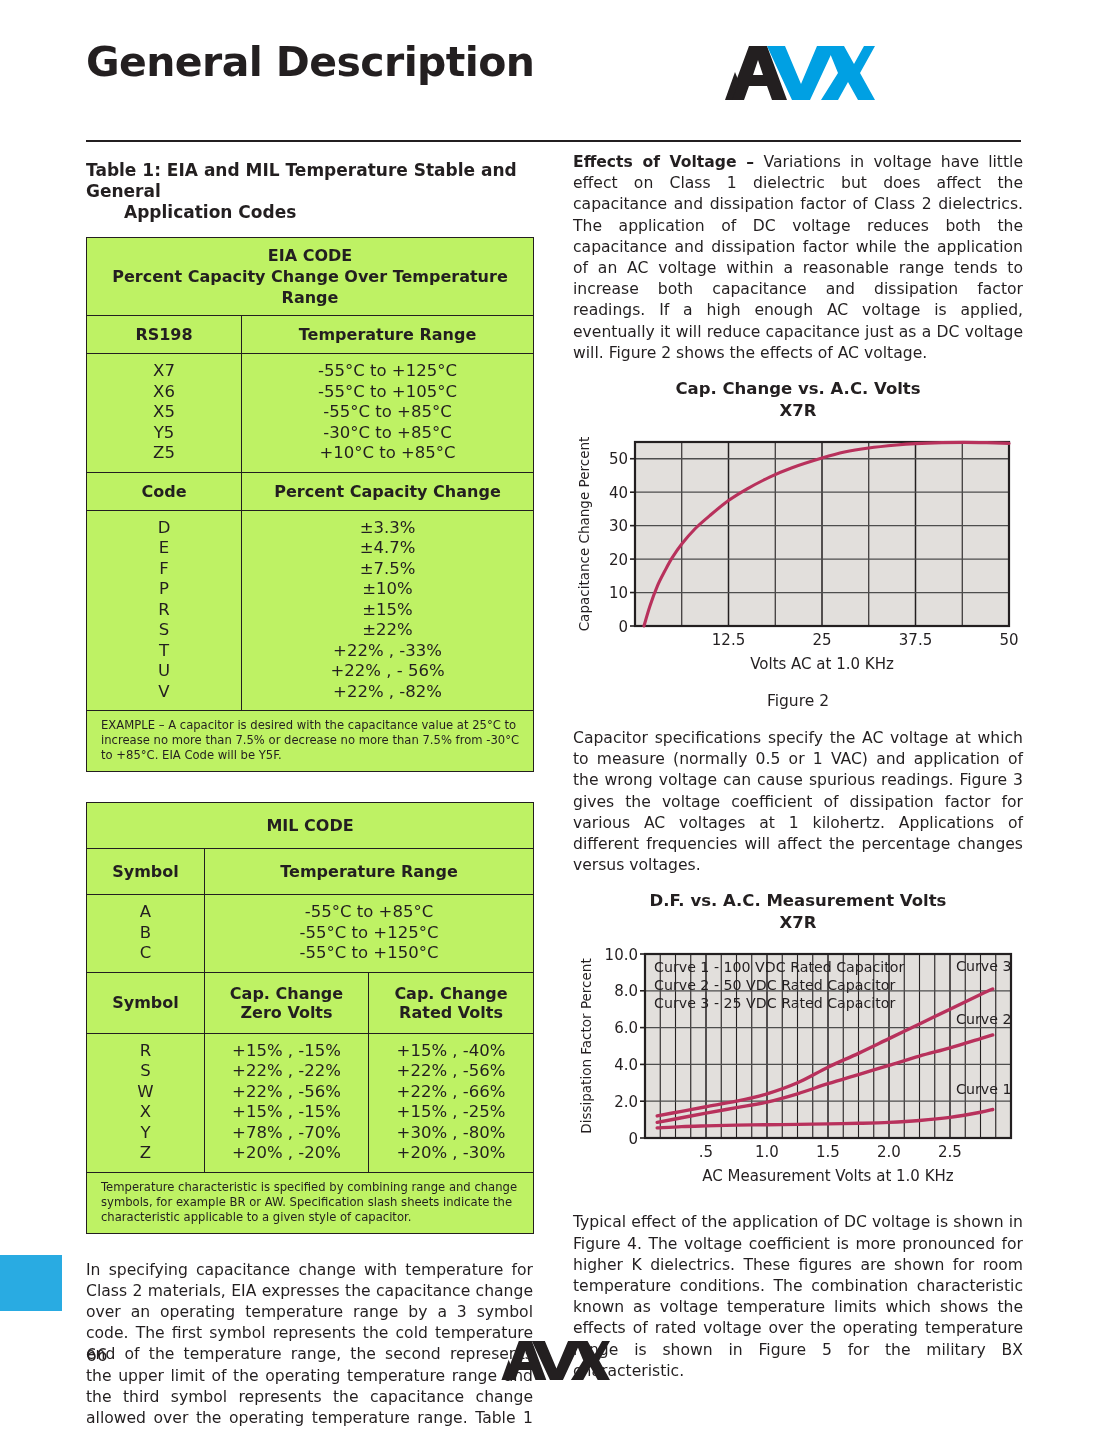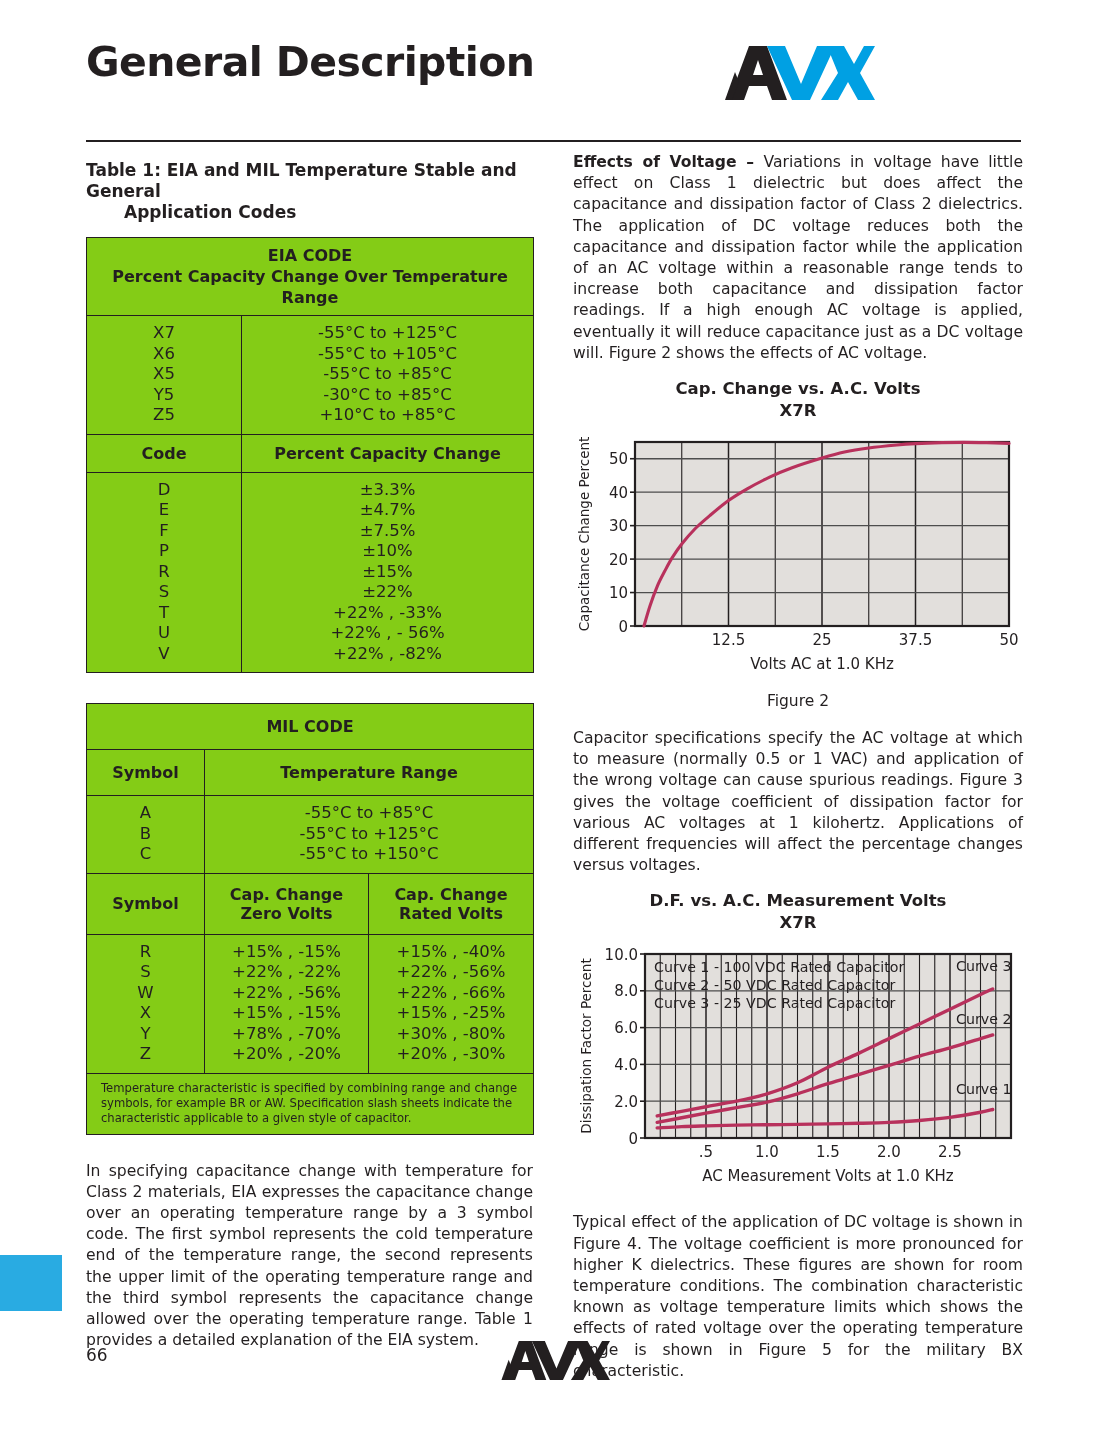--- a/index.html
+++ b/index.html
@@ -47,21 +47,21 @@
   .table-caption {
     font-weight: bold; font-size: 17px; line-height: 21px;
     margin: 0 0 14px 0;
   }
   .table-caption .indent { display:block; padding-left: 38px; }
 
   
   table.dt {
     border-collapse: collapse;
     width: 447px;
-    background: #84cc16;
+    background: #bef264;
     table-layout: fixed;
   }
   table.dt td, table.dt th {
     border: 1.6px solid #231f20;
     padding: 0;
     text-align: center;
     vertical-align: middle;
   }
   .t-title {
     font-weight: bold; font-size: 16px; line-height: 21px;
@@ -138,20 +138,24 @@
       <colgroup>
           <col style="width:155px">
           <col style="width:292px">
         </colgroup>
       <tbody>
         <tr>
           <td class="t-title" colspan="2">
             <div>EIA CODE</div>
             <div>Percent Capacity Change Over Temperature Range</div>
           </td>
+        </tr>
+        <tr>
+          <td class="t-head">RS198</td>
+          <td class="t-head">Temperature Range</td>
         </tr>
         <tr>
           <td class="t-body">
             <div>X7</div>
             <div>X6</div>
             <div>X5</div>
             <div>Y5</div>
             <div>Z5</div>
           </td>
           <td class="t-body">
@@ -182,20 +186,23 @@
             <div>±3.3%</div>
             <div>±4.7%</div>
             <div>±7.5%</div>
             <div>±10%</div>
             <div>±15%</div>
             <div>±22%</div>
             <div>+22% , -33%</div>
             <div>+22% , - 56%</div>
             <div>+22% , -82%</div>
           </td>
+        </tr>
+        <tr>
+          <td class="t-note" colspan="2">EXAMPLE – A capacitor is desired with the capacitance value at 25°C to increase no more than 7.5%  or decrease no more than 7.5%  from -30°C to +85°C. EIA Code will be Y5F.</td>
         </tr>
       </tbody>
     </table>
 
     <div class="tbl-gap"></div>
 
     <table class="dt">
       <colgroup>
           <col style="width:118px">
           <col style="width:164px">

